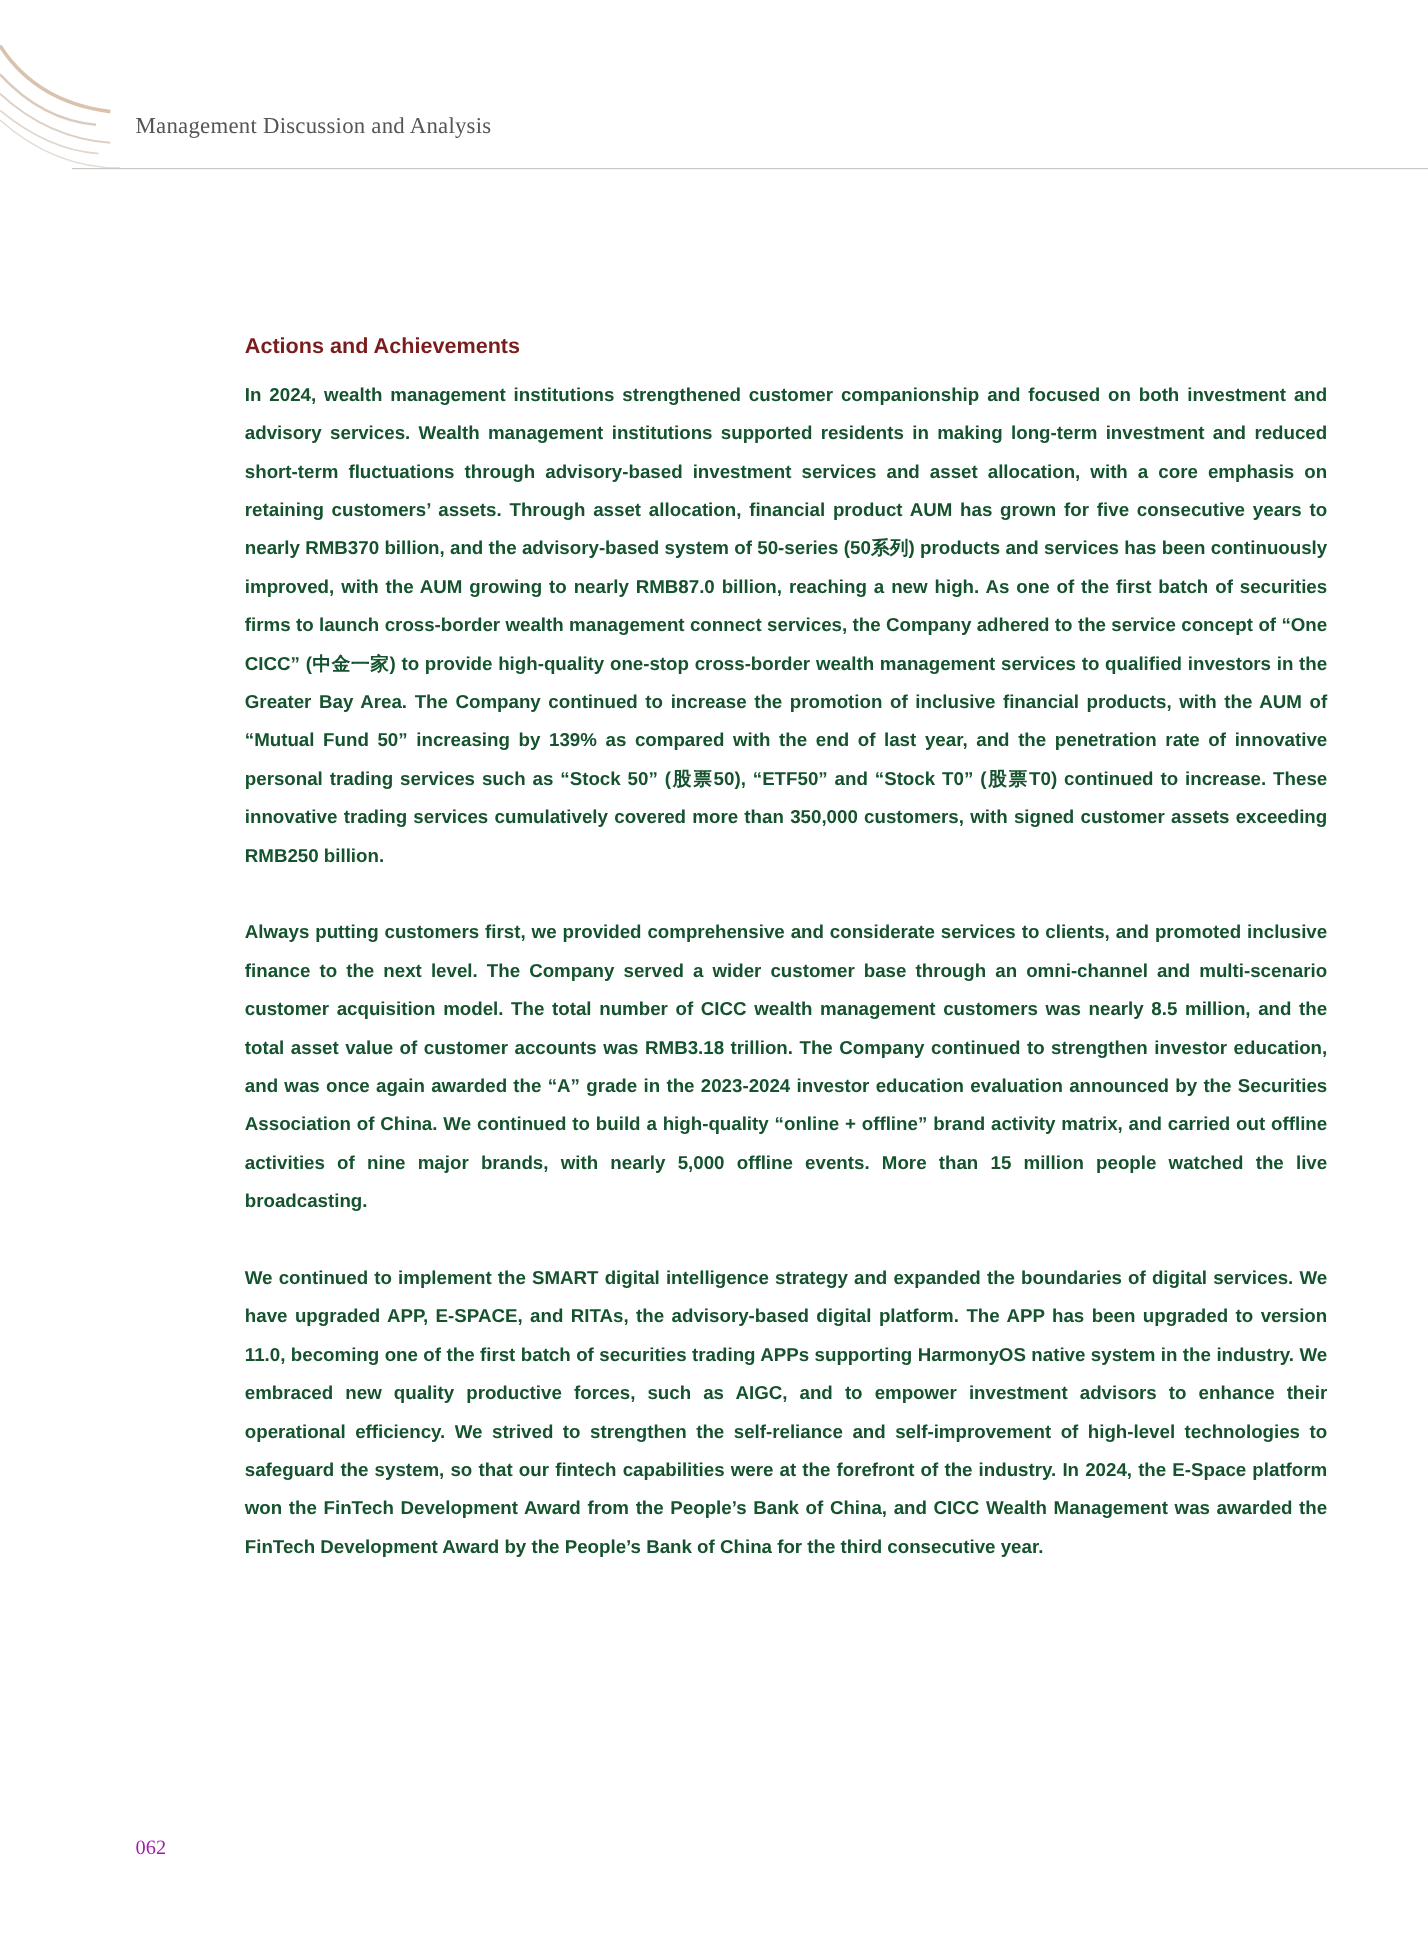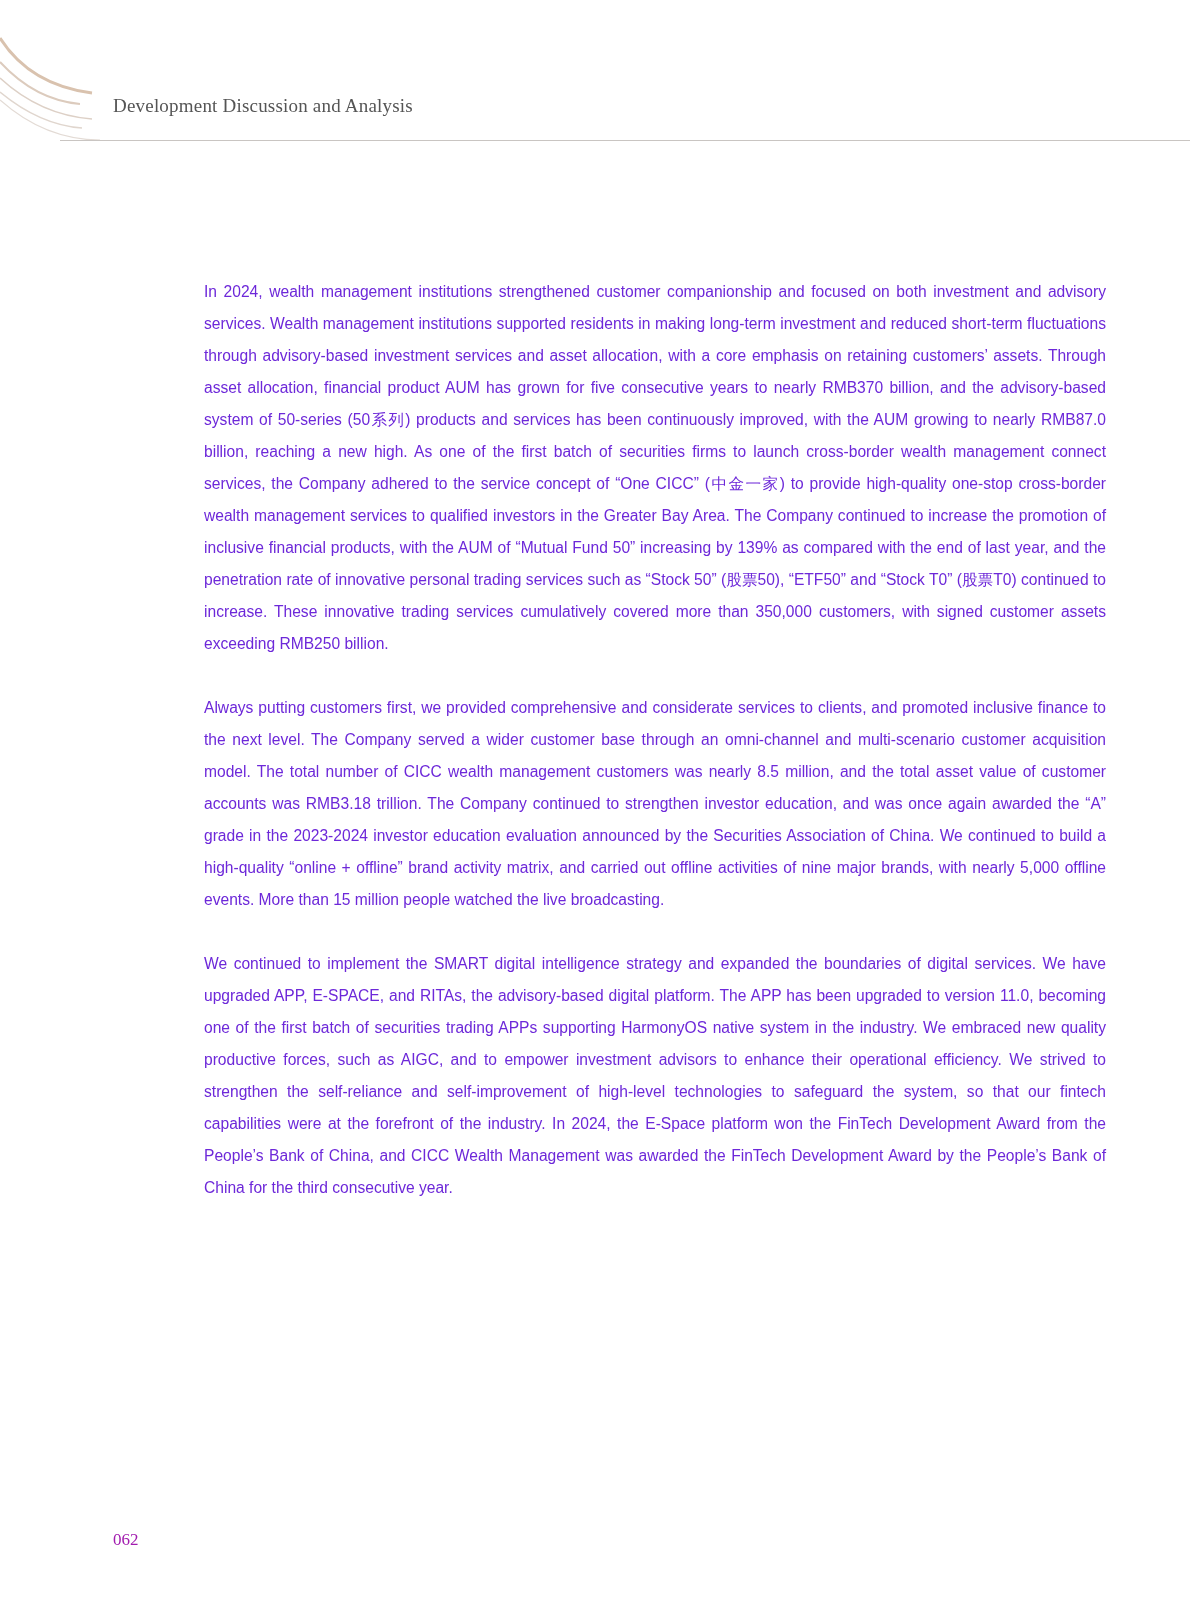--- a/index.html
+++ b/index.html
@@ -18,42 +18,43 @@
   .content {
     position: absolute; left: 204px; top: 276px; width: 902px;
   }
   .section-heading {
     font-family: "Liberation Sans", sans-serif;
     font-weight: bold; font-size: 18px; color: #7a1c1c;
     margin: 0 0 14px 0; line-height: 24px;
   }
   .para {
     font-family: "Liberation Sans", sans-serif;
-    font-size: 15.6px; line-height: 32px; color: #6d28d9;
+    font-size: 15.6px; line-height: 32px; color: #14532d;
     text-align: justify; margin: 0 0 32px 0;
-    font-weight: normal;
+    font-weight: bold;
   }
   .page-number {
     position: absolute; left: 113px; top: 1530px;
     font-family: "Liberation Serif", serif; font-size: 17px; color: #a21caf;
   }
 </style>
 </head>
 <body>
 
 <svg class="header-arcs" viewBox="0 0 120 150">
   <path d="M0 38 Q 30 85 92 93" fill="none" stroke="#d9c2ae" stroke-width="3"></path>
   <path d="M0 62 Q 35 100 80 104" fill="none" stroke="#dccbbd" stroke-width="2"></path>
   <path d="M0 78 Q 40 115 92 119" fill="none" stroke="#ddd0c6" stroke-width="1.6"></path>
   <path d="M0 92 Q 40 125 82 128" fill="none" stroke="#e0d6ce" stroke-width="1.4"></path>
   <path d="M0 100 Q 45 140 100 140" fill="none" stroke="#e3dbd5" stroke-width="1.2"></path>
 </svg>
 
-<div class="header-title">Development Discussion and Analysis</div>
+<div class="header-title">Management Discussion and Analysis</div>
 <div class="header-rule"></div>
 
 <div class="content">
+  <h2 class="section-heading">Actions and Achievements</h2>
   <p class="para">In 2024, wealth management institutions strengthened customer companionship and focused on both investment and advisory services. Wealth management institutions supported residents in making long-term investment and reduced short-term fluctuations through advisory-based investment services and asset allocation, with a core emphasis on retaining customers’ assets. Through asset allocation, financial product AUM has grown for five consecutive years to nearly RMB370 billion, and the advisory-based system of 50-series (50系列) products and services has been continuously improved, with the AUM growing to nearly RMB87.0 billion, reaching a new high. As one of the first batch of securities firms to launch cross-border wealth management connect services, the Company adhered to the service concept of “One CICC” (中金一家) to provide high-quality one-stop cross-border wealth management services to qualified investors in the Greater Bay Area. The Company continued to increase the promotion of inclusive financial products, with the AUM of “Mutual Fund 50” increasing by 139% as compared with the end of last year, and the penetration rate of innovative personal trading services such as “Stock 50” (股票50), “ETF50” and “Stock T0” (股票T0) continued to increase. These innovative trading services cumulatively covered more than 350,000 customers, with signed customer assets exceeding RMB250 billion.</p>
   <p class="para">Always putting customers first, we provided comprehensive and considerate services to clients, and promoted inclusive finance to the next level. The Company served a wider customer base through an omni-channel and multi-scenario customer acquisition model. The total number of CICC wealth management customers was nearly 8.5 million, and the total asset value of customer accounts was RMB3.18 trillion. The Company continued to strengthen investor education, and was once again awarded the “A” grade in the 2023-2024 investor education evaluation announced by the Securities Association of China. We continued to build a high-quality “online + offline” brand activity matrix, and carried out offline activities of nine major brands, with nearly 5,000 offline events. More than 15 million people watched the live broadcasting.</p>
   <p class="para">We continued to implement the SMART digital intelligence strategy and expanded the boundaries of digital services. We have upgraded APP, E-SPACE, and RITAs, the advisory-based digital platform. The APP has been upgraded to version 11.0, becoming one of the first batch of securities trading APPs supporting HarmonyOS native system in the industry. We embraced new quality productive forces, such as AIGC, and to empower investment advisors to enhance their operational efficiency. We strived to strengthen the self-reliance and self-improvement of high-level technologies to safeguard the system, so that our fintech capabilities were at the forefront of the industry. In 2024, the E-Space platform won the FinTech Development Award from the People’s Bank of China, and CICC Wealth Management was awarded the FinTech Development Award by the People’s Bank of China for the third consecutive year.</p>
 </div>
 
 <div class="page-number">062</div>
 
 </body></html>

